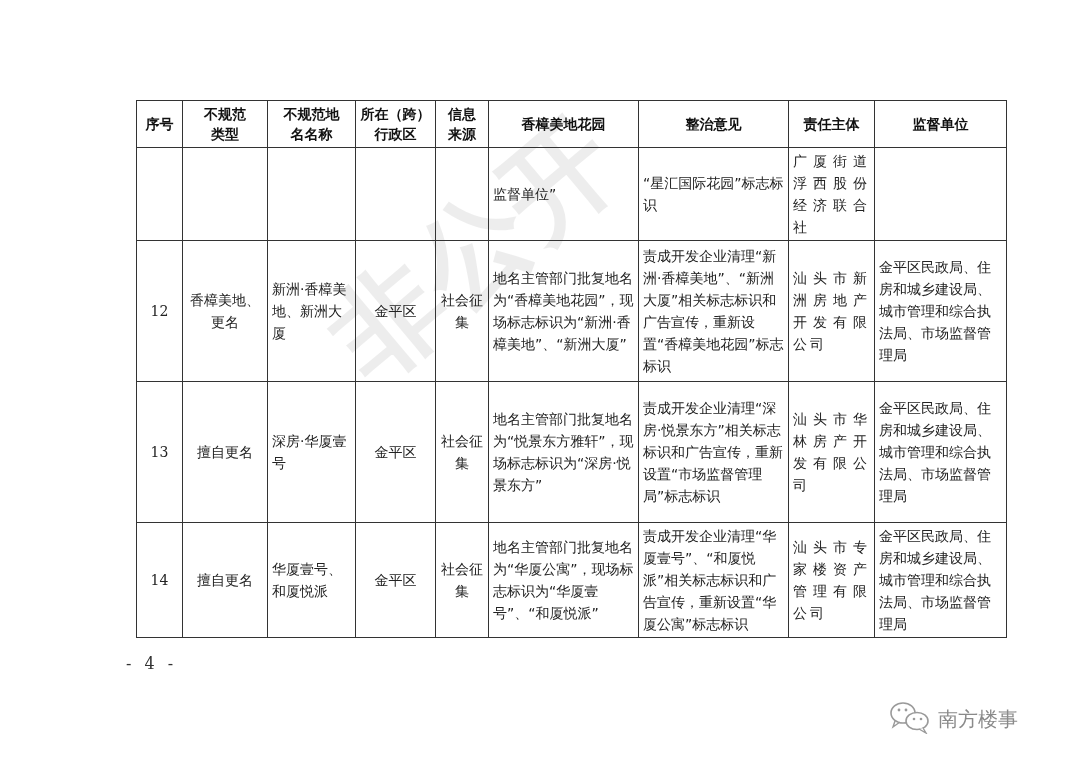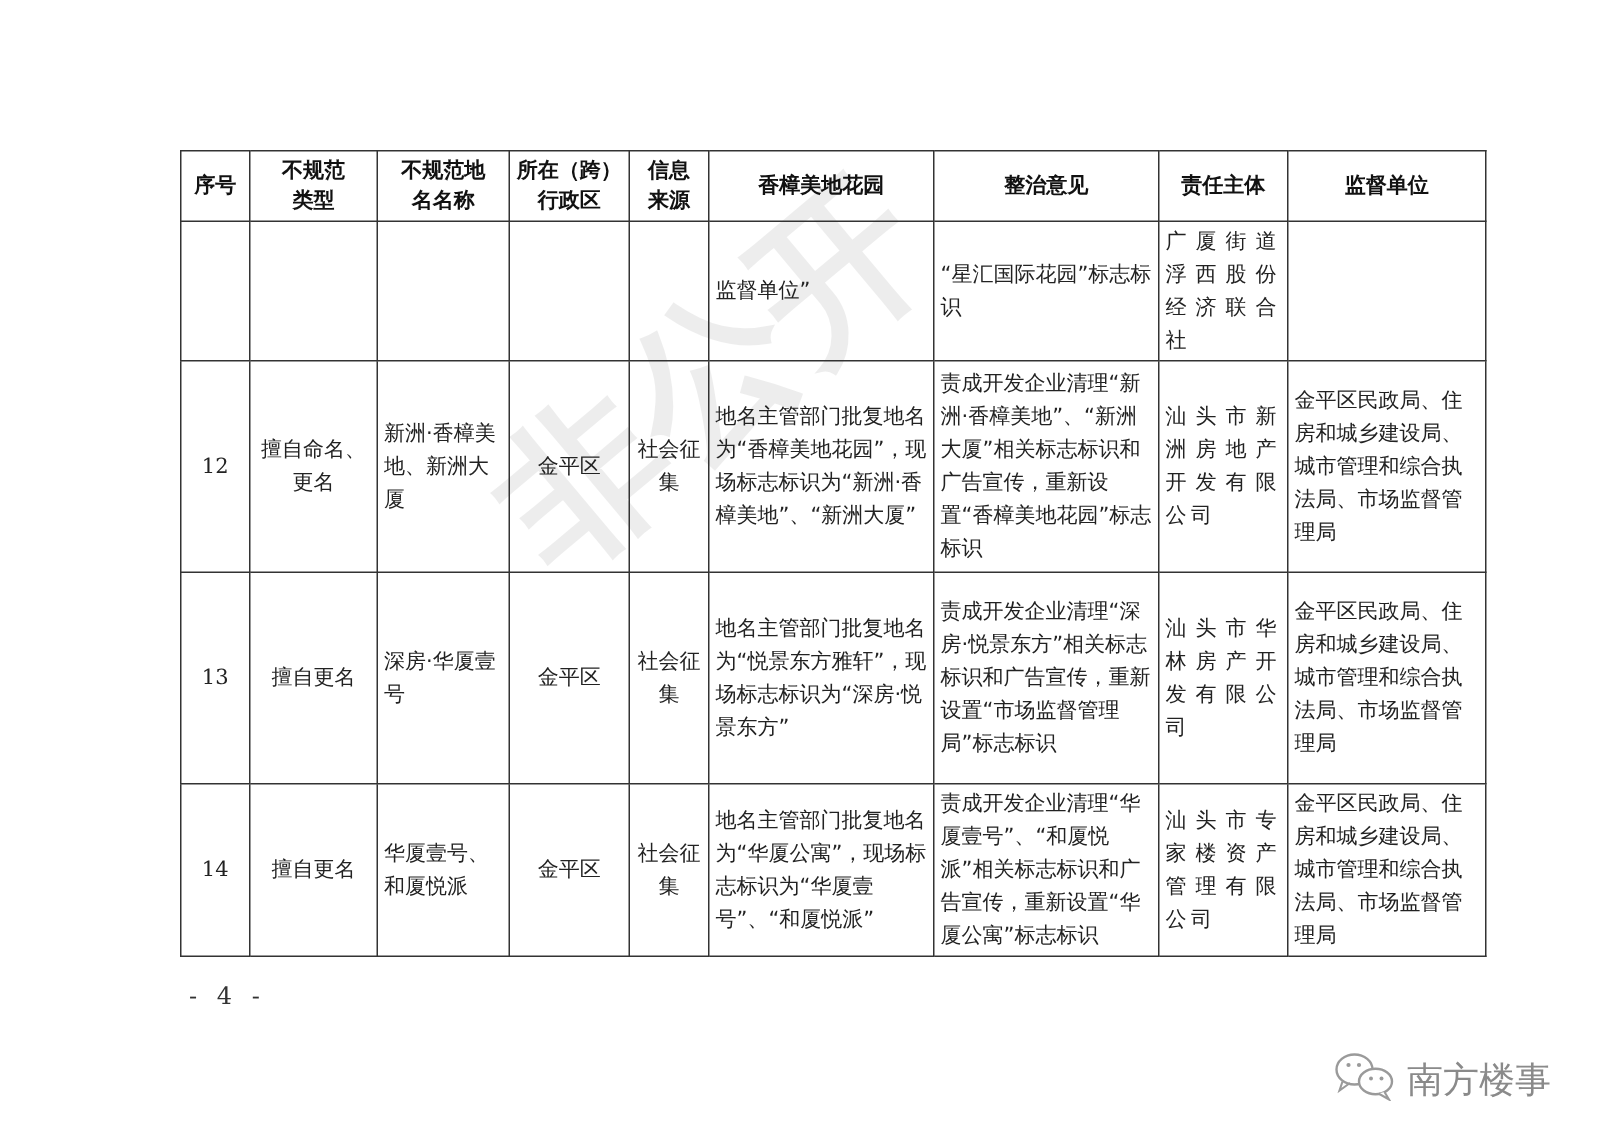--- a/index.html
+++ b/index.html
@@ -2,21 +2,21 @@
 <html><head>
 <meta charset="utf-8">
 <style>
   html, body { margin:0; padding:0; }
   body {
     width:1080px; height:763px; background:#ffffff; position:relative; overflow:hidden;
     font-family: "DejaVu Sans", "Liberation Sans", sans-serif; color:#222;
   }
   .page { position:absolute; left:0; top:0; width:1080px; height:763px; }
   table.doc {
-    position:absolute; left:120px; top:100px; width:870px;
+    position:absolute; left:136px; top:100px; width:870px;
     border-collapse:collapse; table-layout:fixed;
   }
   table.doc th, table.doc td {
     border:1px solid #333; padding:2px 4px; vertical-align:middle;
     font-size:14px; line-height:22px; word-break:break-all;
   }
   table.doc th { font-weight:bold; text-align:center; height:42px; line-height:20px; color:#111; }
   td.c { text-align:center; }
   td.l { text-align:left; }
   td.top { vertical-align:top; }
@@ -30,21 +30,21 @@
     position:absolute; left:300px; top:300px; font-size:110px; color:rgba(0,0,0,0.07);
     transform:rotate(-40deg); transform-origin:left top; white-space:nowrap; pointer-events:none;
     font-weight:bold;
   }
   .page-number {
     position:absolute; left:126px; top:654px; font-family:"DejaVu Serif","Liberation Serif",serif;
     font-size:16px; color:#333; letter-spacing:4px;
   }
   .brand {
     position:absolute; left:888px; top:700px; display:flex; align-items:center; gap:6px;
-    color:#8a8a8a; font-size:24px;
+    color:#8a8a8a; font-size:20px;
   }
   .brand svg { width:44px; height:34px; }
 </style>
 </head>
 <body>
 
 <div class="page">
 
   <div class="watermark">非公开</div>
 
@@ -80,21 +80,21 @@
         <td class="l"></td>
         <td class="c"></td>
         <td class="c"></td>
         <td class="l top">监督单位”</td>
         <td class="l top">“星汇国际花园”标志标识</td>
         <td class="l top justify">广厦街道浮西股份经济联合社</td>
         <td class="l"></td>
       </tr>
       <tr class="r1">
         <td class="c num">12</td>
-        <td class="c">擅自命名、更名</td>
+        <td class="c">香樟美地、更名</td>
         <td class="l">新洲·香樟美地、新洲大厦</td>
         <td class="c">金平区</td>
         <td class="c">社会征集</td>
         <td class="l">地名主管部门批复地名为“香樟美地花园”，现场标志标识为“新洲·香樟美地”、“新洲大厦”</td>
         <td class="l">责成开发企业清理“新洲·香樟美地”、“新洲大厦”相关标志标识和广告宣传，重新设置“香樟美地花园”标志标识</td>
         <td class="l justify">汕头市新洲房地产开发有限公司</td>
         <td class="l">金平区民政局、住房和城乡建设局、城市管理和综合执法局、市场监督管理局</td>
       </tr>
       <tr class="r2">
         <td class="c num">13</td>

